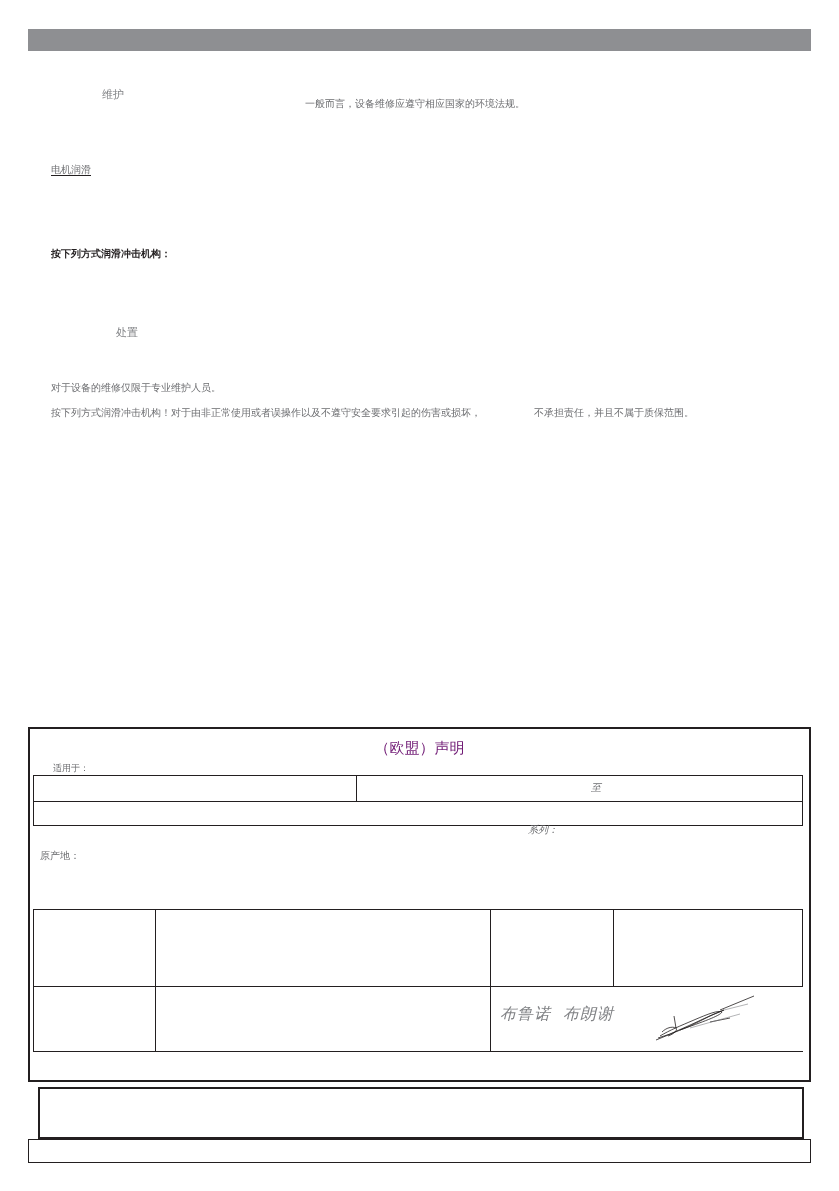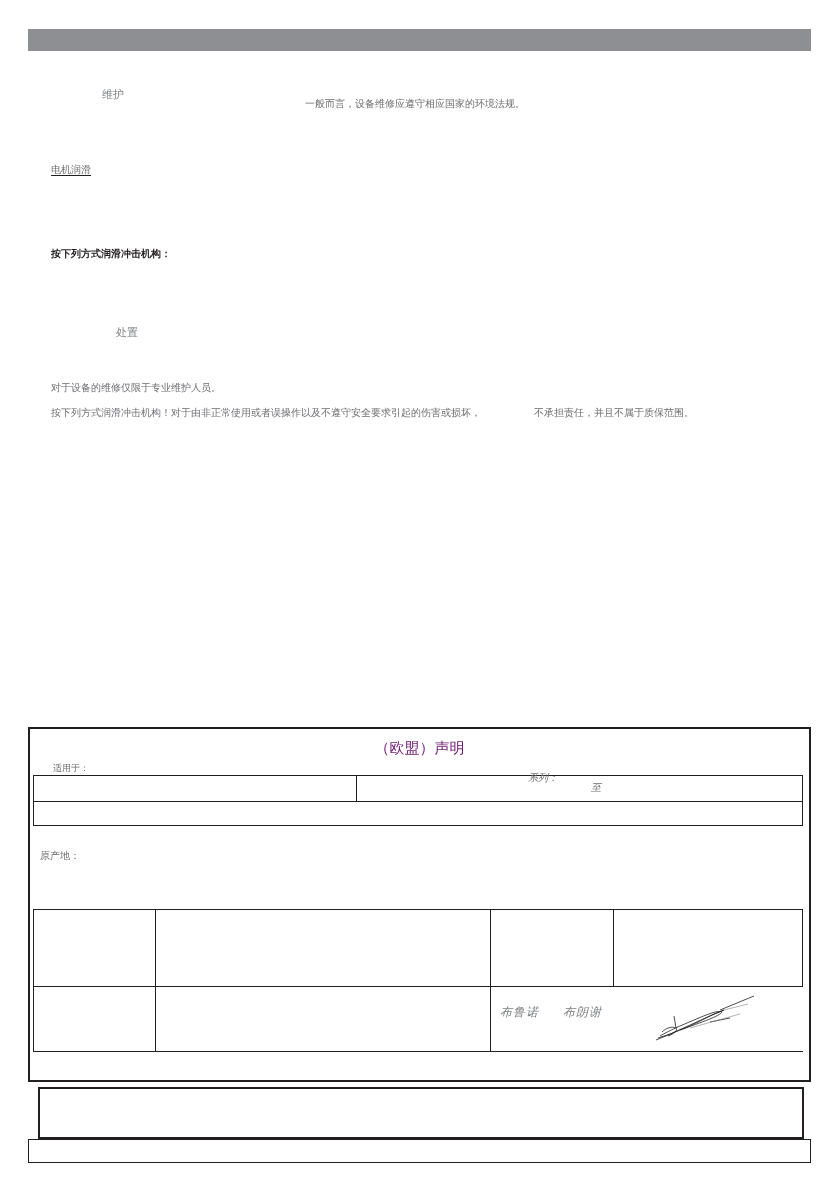--- a/index.html
+++ b/index.html
@@ -11,21 +11,21 @@
   .heading { font-size: 11px; line-height: 13px; color: #808285; margin-left: 36px; }
   .underline { text-decoration: underline; text-decoration-color: #231f20; text-underline-offset: 2px; }
   .bold-dark { font-weight: bold; color: #231f20; font-family: "DejaVu Serif", "Liberation Serif", serif; font-size: 10px; }
   .decl-box { left: 28px; top: 727px; width: 783px; height: 355px; border: 2px solid #231f20; }
   .decl-title { left: 0; width: 100%; top: 10px; text-align: center; font-size: 15px; color: #701a75; }
   .t1 { left: 33px; top: 775px; width: 770px; height: 51px; border: 1px solid #231f20; }
   .t1-row-split { left: 33px; top: 801px; width: 770px; height: 1px; background: #231f20; }
   .t1-col-split { left: 356px; top: 775px; width: 1px; height: 26px; background: #231f20; }
   .t2-line { background: #231f20; }
   .italic { font-style: italic; }
-  .sig-names { font-size: 12px; color: #808285; font-style: italic; letter-spacing: 1px; }
+  .sig-names { font-size: 16px; color: #808285; font-style: italic; letter-spacing: 1px; }
   .box2 { left: 38px; top: 1087px; width: 766px; height: 52px; border: 2px solid #231f20; }
   .box3 { left: 28px; top: 1139px; width: 783px; height: 24px; border: 1px solid #231f20; }
 </style>
 </head>
 <body>
 
 <div class="abs header-bar"></div>
 
 <div class="abs heading" style="left:66px; top:88px;">维护</div>
 <div class="abs txt" style="left:305px; top:98px;">一般而言，设备维修应遵守相应国家的环境法规。</div>
@@ -38,21 +38,21 @@
 <div class="abs txt" style="left:534px; top:407px;">不承担责任，并且不属于质保范围。</div>
 
 <div class="abs decl-box">
   <div class="abs decl-title">（欧盟）声明</div>
 </div>
 <div class="abs txt" style="left:33px; top:762px; font-size:9px;margin-left:20px;">适用于：</div>
 
 <div class="abs t1"></div>
 <div class="abs t1-row-split"></div>
 <div class="abs t1-col-split"></div>
-<div class="abs txt italic" style="left:528px; top:772px;text-align:center;">系列：</div>
+<div class="abs txt italic" style="left:528px; top:824px;text-align:center;">系列：</div>
 <div class="abs txt italic" style="left:591px; top:782px;">至</div>
 <div class="abs txt" style="left:40px; top:807px;margin-top:43px;">原产地：</div>
 
 <div class="abs t2-line" style="left:33px; top:909px; width:770px; height:1px;"></div>
 <div class="abs t2-line" style="left:33px; top:986px; width:770px; height:1px;"></div>
 <div class="abs t2-line" style="left:33px; top:1051px; width:770px; height:1px;"></div>
 <div class="abs t2-line" style="left:33px; top:909px; width:1px; height:143px;"></div>
 <div class="abs t2-line" style="left:155px; top:909px; width:1px; height:143px;"></div>
 <div class="abs t2-line" style="left:490px; top:909px; width:1px; height:143px;"></div>
 <div class="abs t2-line" style="left:613px; top:909px; width:1px; height:78px;"></div>

